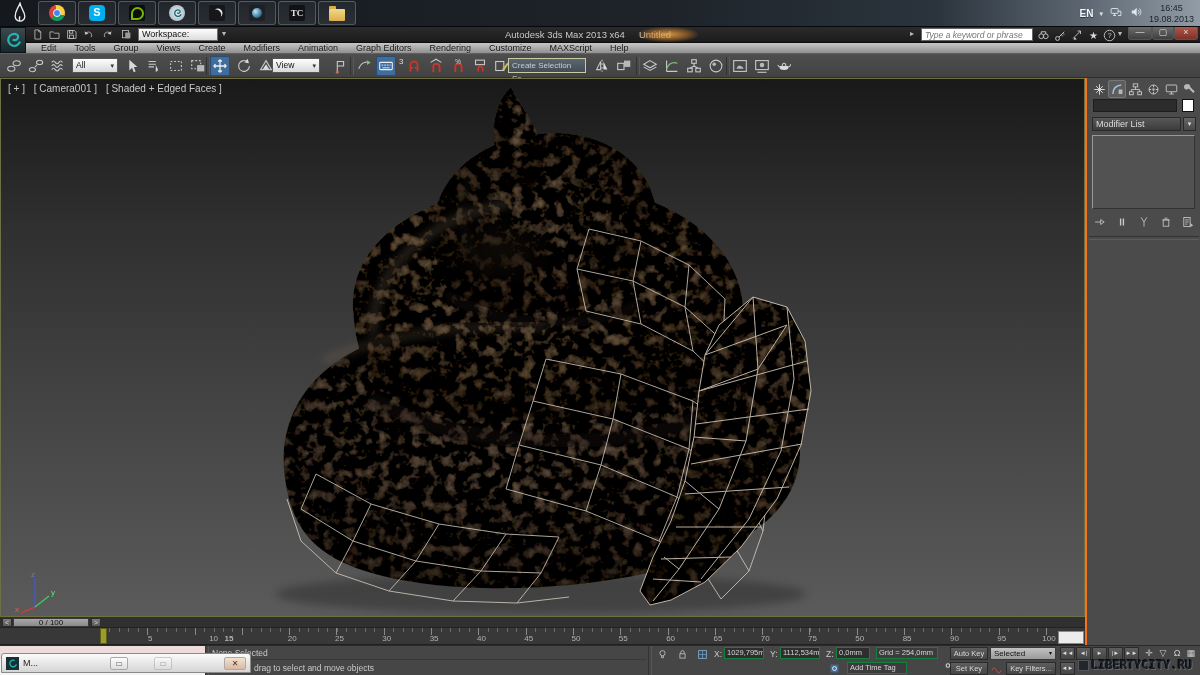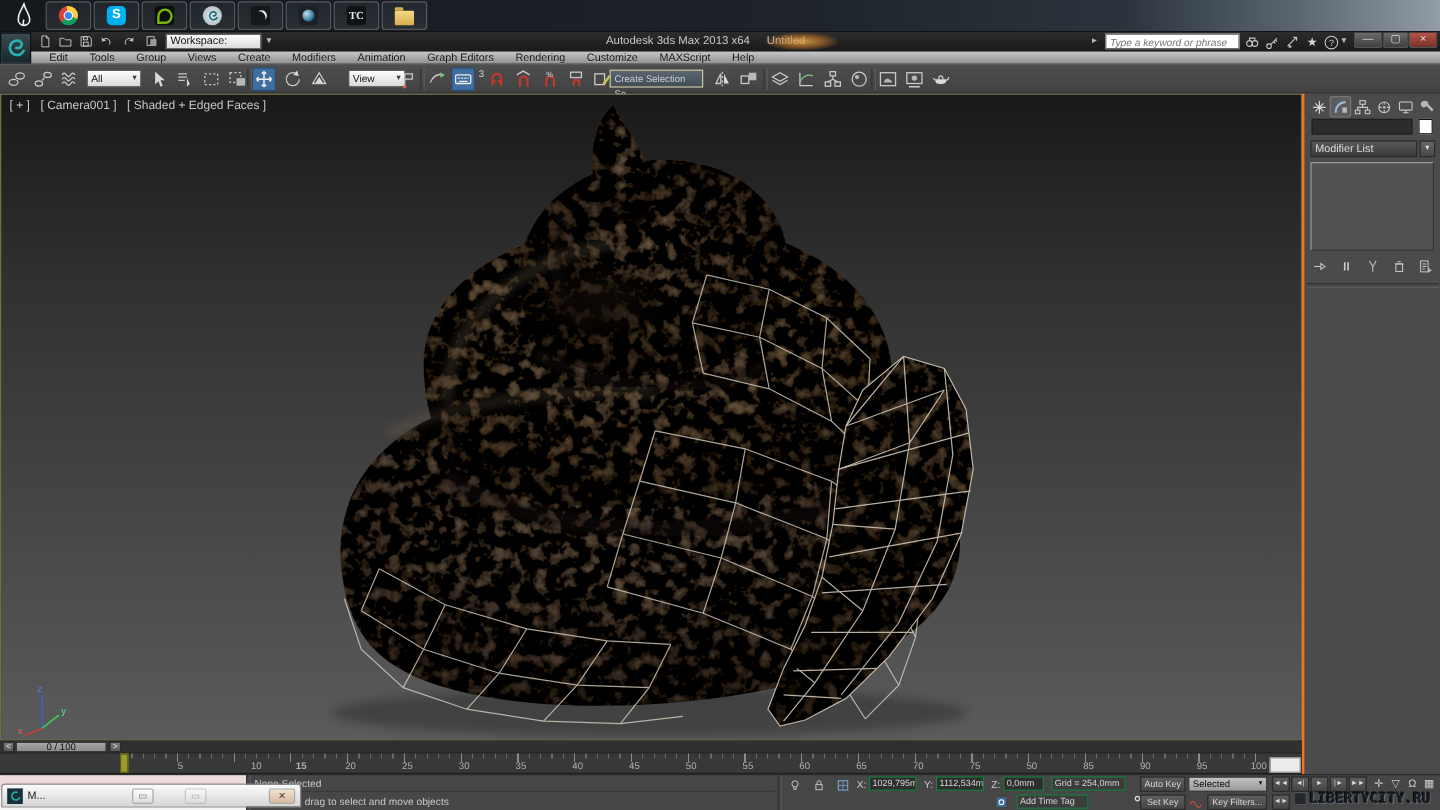--- a/index.html
+++ b/index.html
@@ -175,20 +175,36 @@
         <span class="lens">
           <span></span>
         </span>
       </div>
     <div class="tbtn" style="left:278px;">
         <span class="tcapp">TC</span>
       </div>
     <div class="tbtn" style="left:318px;">
         <span class="folder"></span>
       </div>
+    <div id="tb-right">
+      <span class="lang">EN</span>
+      <span style="color:#dfe6ec;font-size:7px;">▾</span>
+      <span><svg viewBox="0 0 20 20" style="width:14px;height:14px">
+            <rect x="3" y="5" width="10" height="7" rx="1" stroke="#dfe6ec" fill="none" stroke-width="1.3"></rect>
+            <path d="M6 15 h4 M8 12 v3 M13 9 h4 v6 h-4" stroke="#dfe6ec" fill="none" stroke-width="1.3"></path>
+          </svg></span>
+      <span><svg viewBox="0 0 20 20" style="width:14px;height:14px">
+            <path d="M4 8 h3 L11 4 V16 L7 12 H4 Z" fill="#dfe6ec"></path>
+            <path d="M13 7 a4 4 0 0 1 0 6 M15 5 a7 7 0 0 1 0 10" stroke="#dfe6ec" fill="none" stroke-width="1.2"></path>
+          </svg></span>
+      <div id="clock">
+        <div>16:45</div>
+        <div>19.08.2013</div>
+      </div>
+    </div>
   </div>
 
   <div id="titlebar" class="abs">
     <span class="qa" style="left:30px;">
         <svg viewBox="0 0 20 20">
           <path d="M6 3 h6 l3 3 v11 H6 Z" class="s"></path>
           <path d="M12 3 v3 h3" class="s"></path>
         </svg>
       </span>
     <span class="qa" style="left:47px;">
@@ -336,21 +352,21 @@
           <path d="M14.5 6 A6 6 0 1 0 16 10" class="s"></path>
           <path d="M14 2 L15.5 7 L10.5 6 Z" fill="#dadada"></path>
         </svg>
       </span>
     <span class="ti" style="left:256px;">
         <svg viewBox="0 0 20 20">
           <path d="M10 4 L16 14 L4 14 Z" class="s"></path>
           <path d="M10 8 L13.5 13.5 L6.5 13.5 Z" fill="#dadada"></path>
         </svg>
       </span>
-    <div class="tdd" style="left:290px;width:48px;"><span>View</span><span class="car">▾</span></div>
+    <div class="tdd" style="left:272px;width:48px;"><span>View</span><span class="car">▾</span></div>
     <span class="ti" style="left:330px;">
         <svg viewBox="0 0 20 20">
           <path d="M7 17 L7 5 L14 5 L14 10 L7 10" class="s"></path>
           <circle cx="7" cy="17" r="1.6" fill="#d66a5a"></circle>
         </svg>
       </span>
     <span class="tsep" style="left:350px;"></span>
     <span class="ti" style="left:354px;">
         <svg viewBox="0 0 20 20">
           <path d="M4 13 q4 -9 12 -7" class="s"></path>
@@ -647,21 +663,21 @@
     <div class="tsbtn" style="left:91px;">&gt;</div>
   </div>
 
   <div id="trackbar" class="abs">
     <div id="ticks-minor"></div>
     <div id="ticks-major"></div>
     <div>
         <span class="tick-label" style="left: 103px;">0</span>
         <span class="tick-label" style="left: 150.3px;">5</span>
         <span class="tick-label" style="left: 197.6px; margin-left: 16px;">10</span>
-        <span class="tick-label" style="left: 251px; font-weight: bold;">15</span>
+        <span class="tick-label" style="left: 229px; font-weight: bold;">15</span>
         <span class="tick-label" style="left: 292.2px;">20</span>
         <span class="tick-label" style="left: 339.5px;">25</span>
         <span class="tick-label" style="left: 386.8px;">30</span>
         <span class="tick-label" style="left: 434.1px;">35</span>
         <span class="tick-label" style="left: 481.4px;">40</span>
         <span class="tick-label" style="left: 528.7px;">45</span>
         <span class="tick-label" style="left: 576px;">50</span>
         <span class="tick-label" style="left: 623.3px;">55</span>
         <span class="tick-label" style="left: 670.6px;">60</span>
         <span class="tick-label" style="left: 717.9px;">65</span>

